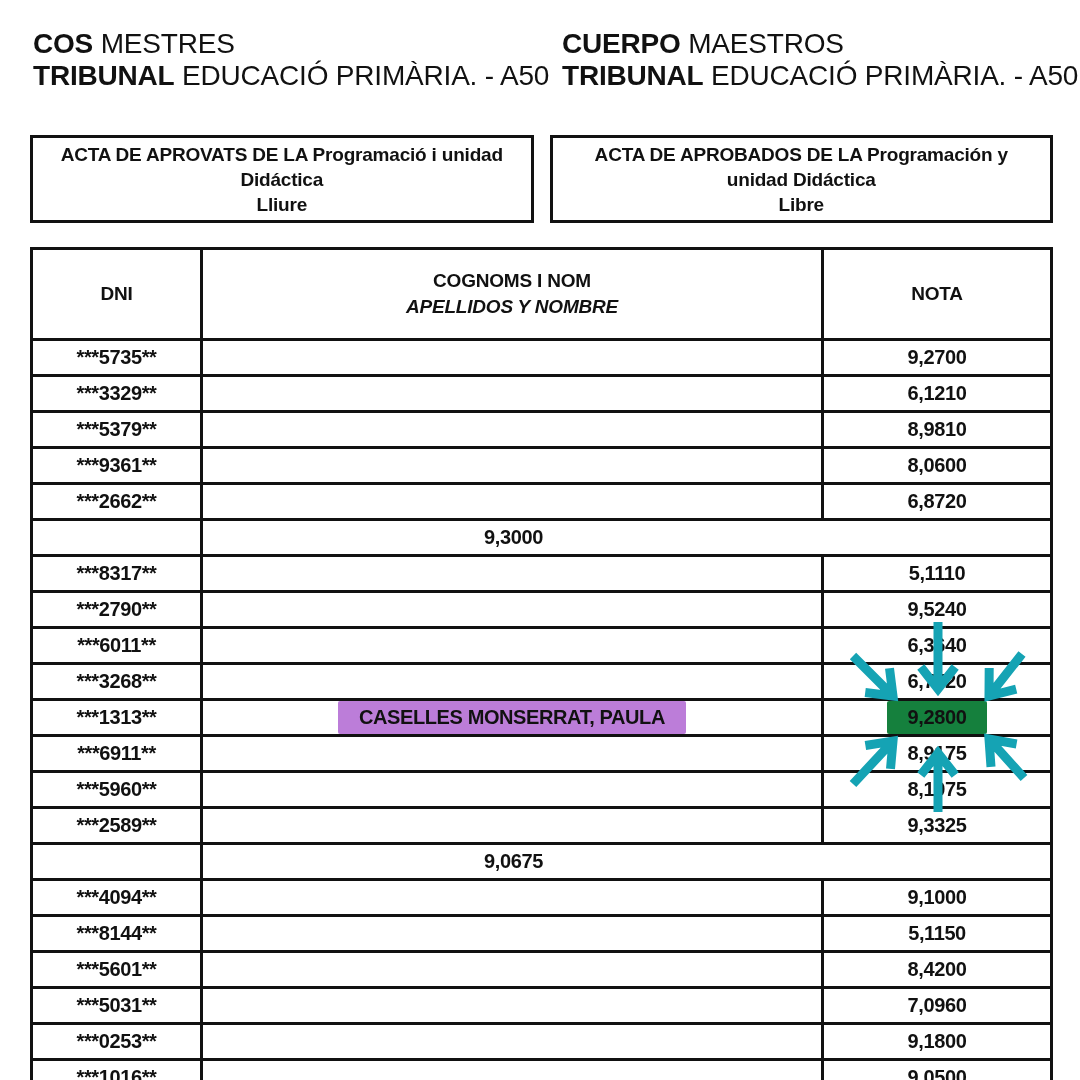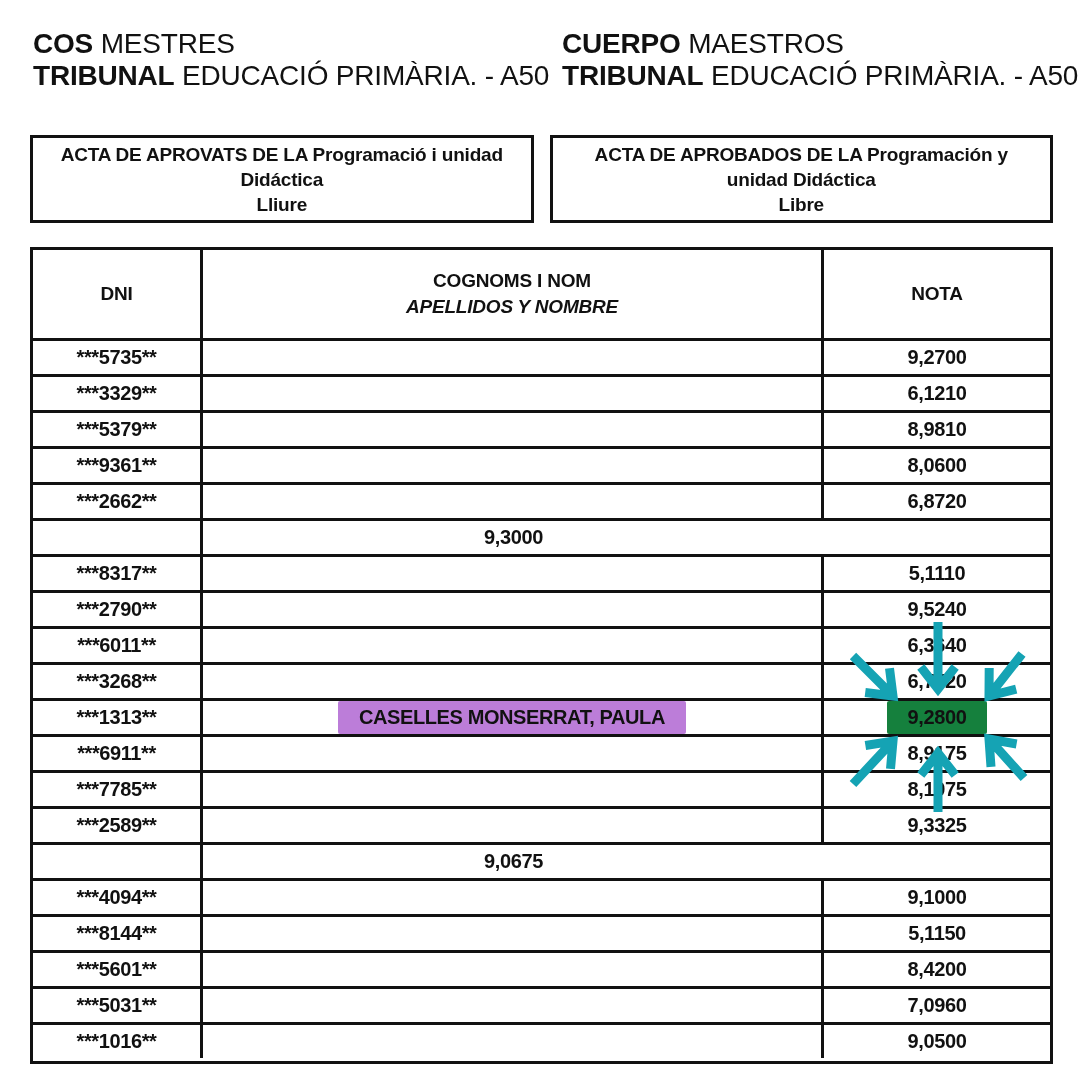--- a/index.html
+++ b/index.html
@@ -184,21 +184,21 @@
         <div class="tcell c1">
           <span>***6911**</span>
         </div>
         <div class="tcell c2"></div>
         <div class="tcell">
           <span>8,9175</span>
         </div>
       </div>
       <div class="trow drow">
         <div class="tcell c1">
-          <span>***7785**</span>
+          <span>***5960**</span>
         </div>
         <div class="tcell c2"></div>
         <div class="tcell">
           <span>8,1075</span>
         </div>
       </div>
       <div class="trow drow">
         <div class="tcell c1">
           <span>***2589**</span>
         </div>
@@ -240,20 +240,29 @@
           <span>8,4200</span>
         </div>
       </div>
       <div class="trow drow">
         <div class="tcell c1">
           <span>***5031**</span>
         </div>
         <div class="tcell c2"></div>
         <div class="tcell">
           <span>7,0960</span>
+        </div>
+      </div>
+      <div class="trow drow">
+        <div class="tcell c1">
+          <span>***0253**</span>
+        </div>
+        <div class="tcell c2"></div>
+        <div class="tcell">
+          <span>9,1800</span>
         </div>
       </div>
       <div class="trow drow">
         <div class="tcell c1">
           <span>***1016**</span>
         </div>
         <div class="tcell c2"></div>
         <div class="tcell">
           <span>9,0500</span>
         </div>

